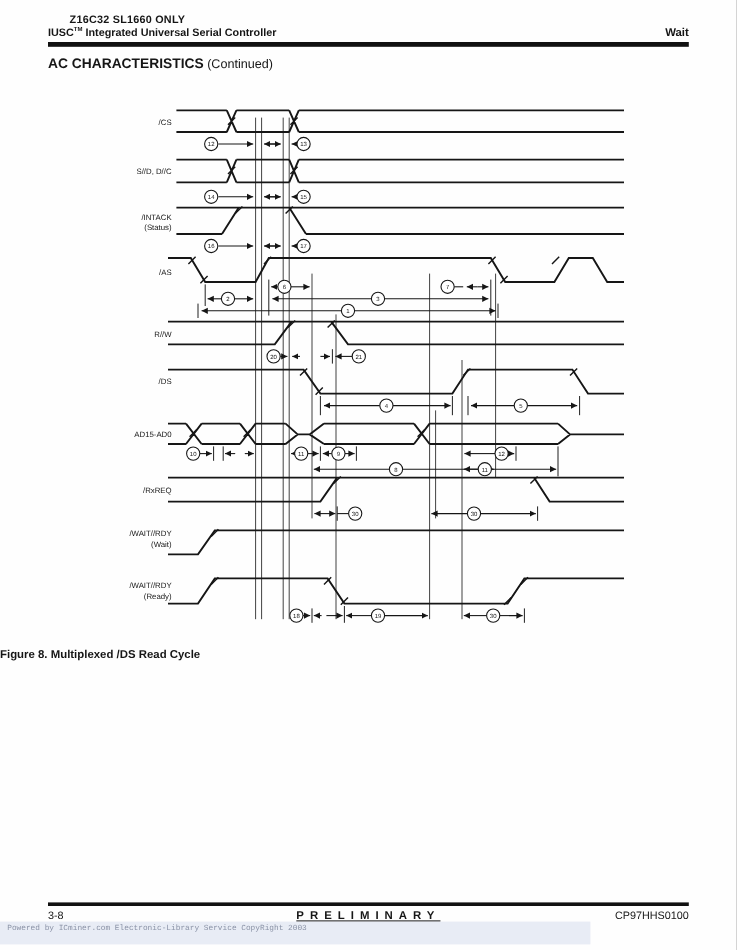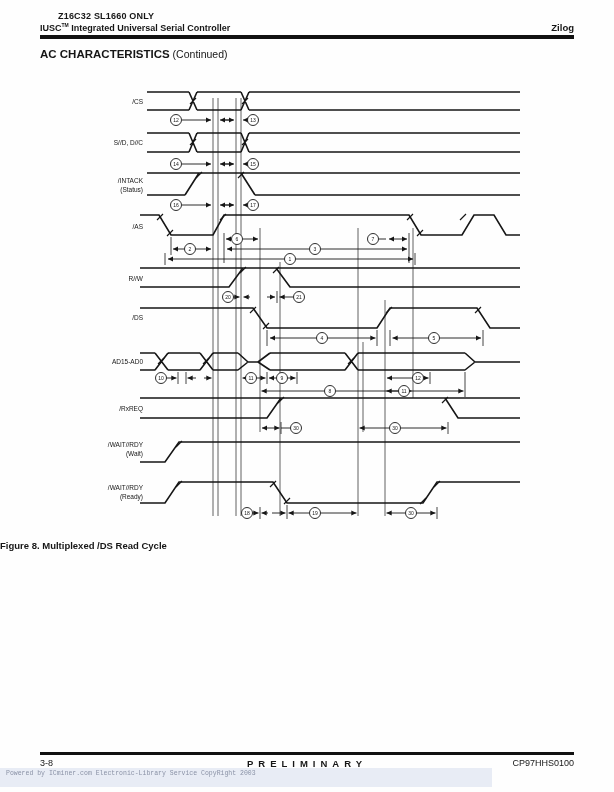--- a/index.html
+++ b/index.html
@@ -35,21 +35,21 @@
   .nt{font-size:5px;font-family:"Liberation Sans",sans-serif;fill:#161616;text-anchor:middle;}
   .sig{font-size:6.5px;font-family:"Liberation Sans",sans-serif;fill:#161616;text-anchor:end;}
 </style>
 </head>
 <body>
 
 <div id="page">
 
   <div class="hdr-line1">Z16C32 SL1660 ONLY</div>
   <div class="hdr-line2"><span>IUSC</span><sup>TM</sup><span> Integrated Universal Serial Controller</span></div>
-  <div class="hdr-brand">Zilog</div>
+  <div class="hdr-brand">Wait</div>
   <div class="hdr-rule"></div>
   <div class="sec-title"><span>AC CHARACTERISTICS</span><span class="cont"> (Continued)</span></div>
 
   <svg width="614" height="792" viewBox="0 0 614 792">
     <defs>
       <marker id="ah" orient="auto" markerUnits="userSpaceOnUse" markerWidth="6" markerHeight="6" refX="5.2" refY="3">
         <path d="M0 .4 L5.2 3 L0 5.6 Z" fill="#161616"></path>
       </marker>
     </defs>
 

